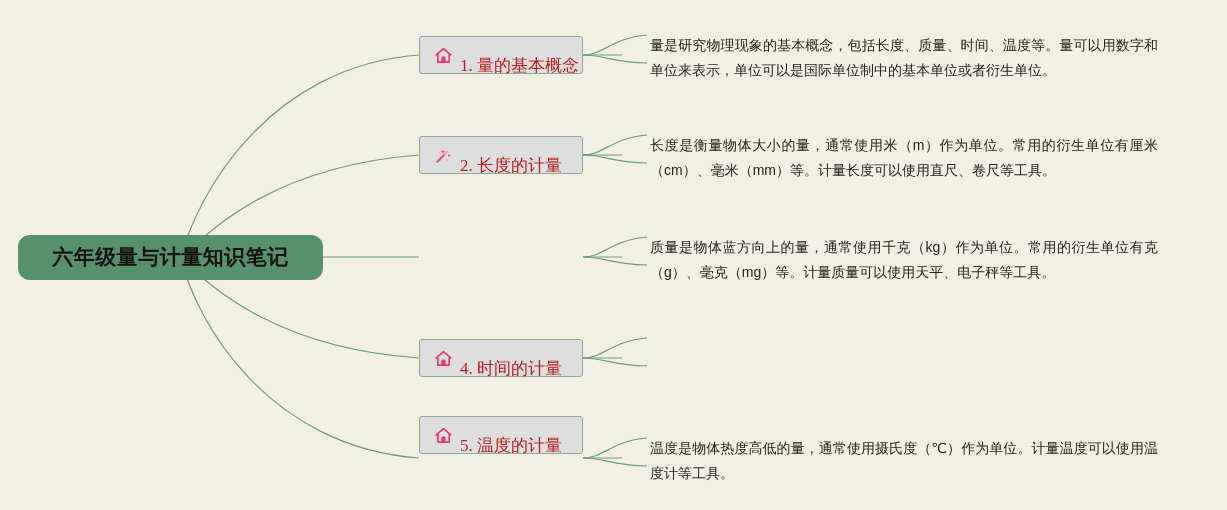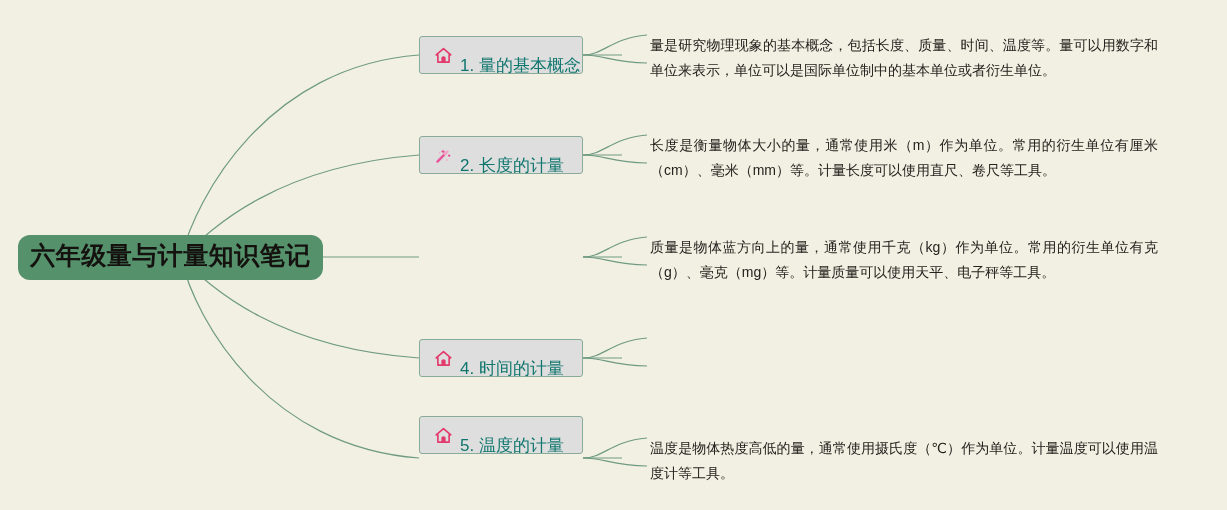--- a/index.html
+++ b/index.html
@@ -34,27 +34,27 @@
     width: 305px;
     height: 45px;
     background: #55916b;
     border-radius: 12px;
     display: flex;
     align-items: center;
     justify-content: center;
     box-sizing: border-box;
   }
   #root-node .root-text {
-    font-size: 25px;
+    font-size: 21px;
     font-weight: bold;
     color: #14110f;
     letter-spacing: 0.5px;
     line-height: 1;
     white-space: nowrap;
-    font-family: Liberation Mono, monospace;
+    font-family: Liberation Serif, serif;
   }
   
   .branch-node {
     position: absolute;
     left: 419px;
     width: 164px;
     height: 38px;
     background: #dedede;
     border: 1px solid #89ab9a;
     border-radius: 3px;
@@ -65,24 +65,24 @@
   }
   .branch-node .bicon {
     width: 19px;
     height: 19px;
     flex: 0 0 19px;
     margin-right: 7px;
     display: block;
   }
   .branch-node .blabel {
     font-size: 17px;
-    color: #0f766e;
+    color: #b91c1c;
     white-space: nowrap;
     line-height: 1;
-    font-family: Liberation Sans, sans-serif;
+    font-family: Liberation Serif, serif;
     margin-top: 20px;
   }
   
   .desc {
     position: absolute;
     left: 650px;
     width: 508px;
     font-size: 14px;
     line-height: 1.82;
     color: #24221e;

